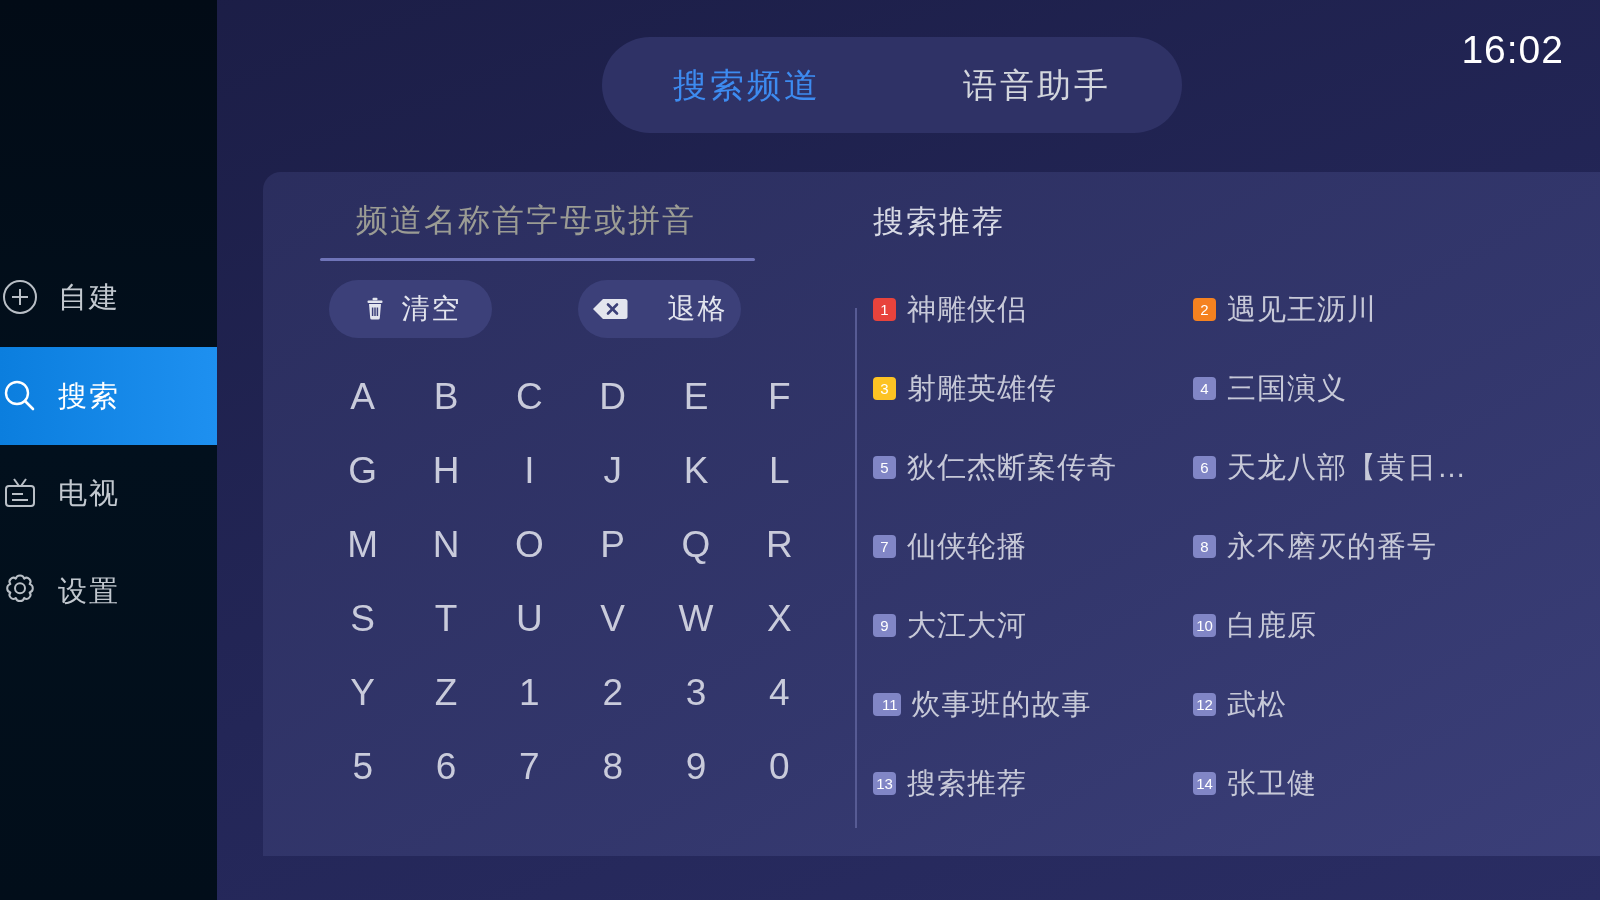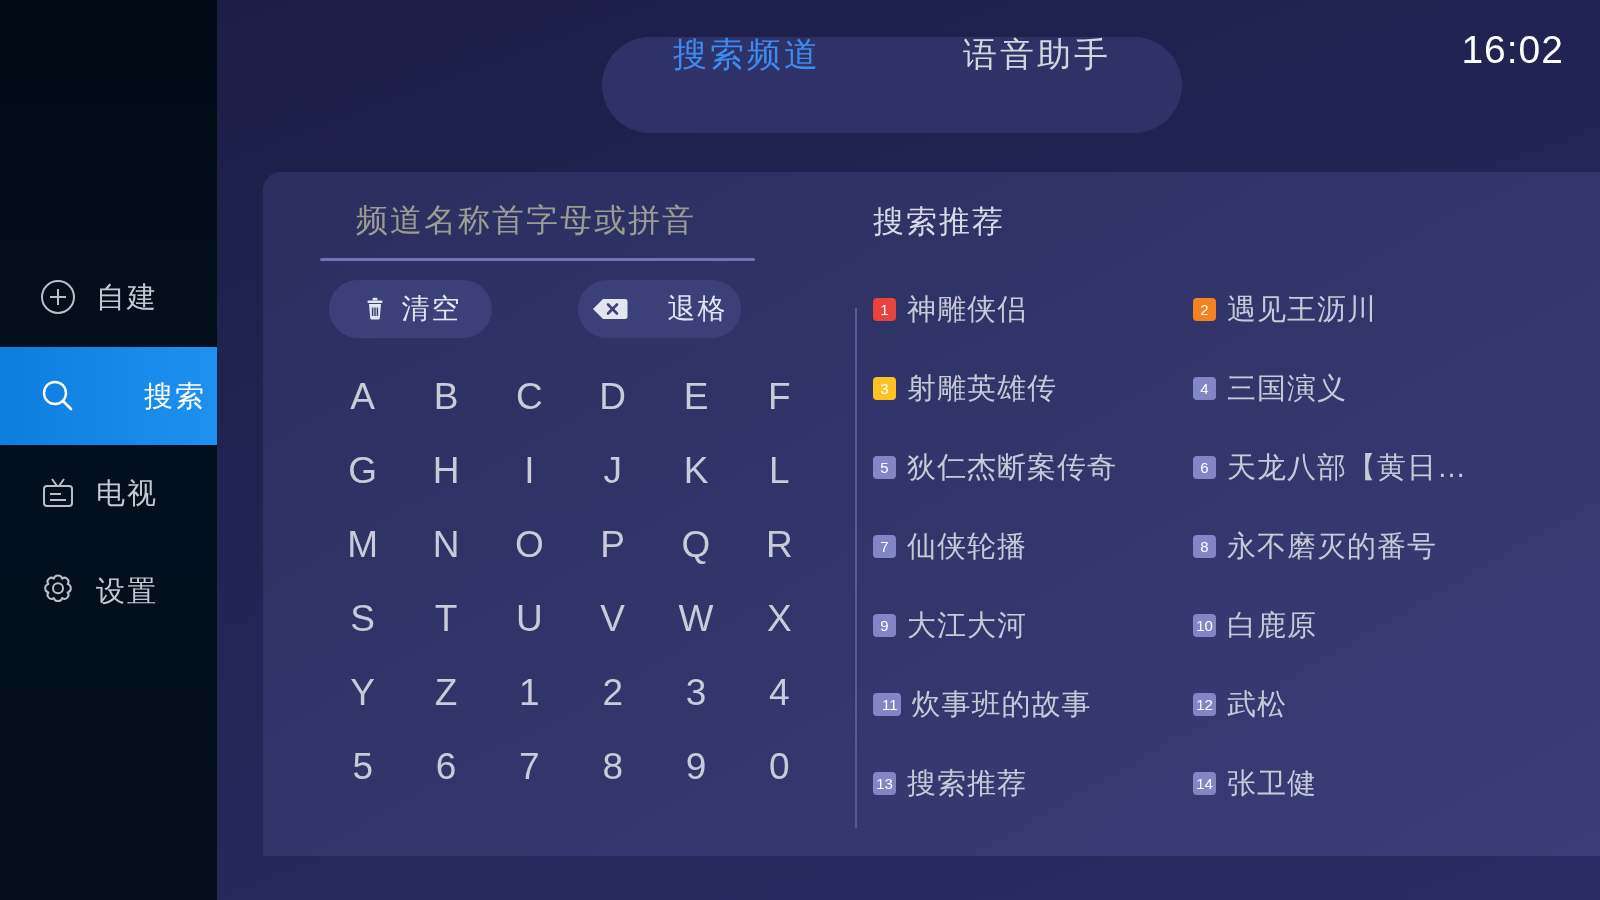--- a/index.html
+++ b/index.html
@@ -16,44 +16,43 @@
     overflow:hidden;
   }
   
   #sidebar {
     position:absolute; left:0; top:0; width:217px; height:900px;
     background:linear-gradient(180deg,#020b16 0%,#02101d 50%,#020e1a 100%);
     z-index:5;
   }
   .side-item {
     position:absolute; left:0; width:217px; height:98px;
-    display:flex; align-items:center; padding-left:38px;
+    display:flex; align-items:center; 
     color:#c2c8cf;
   }
   .side-item.active {
     background:linear-gradient(90deg,#0b7ede 0%,#1e90f0 100%);
     color:#ffffff;
-    gap:48px;
   }
   .side-icon { width:40px; height:40px; flex:0 0 40px; margin-right:18px;
                display:flex; align-items:center; justify-content:center; }
   .side-icon svg { display:block; }
   .side-label { font-size:29px; letter-spacing:2px; line-height:1; }
 
   
   #clock {
     position:absolute; right:36px; top:28px;
     font-size:39px; color:#ffffff; letter-spacing:1px; z-index:6;
   }
 
   
   #tabbar {
     position:absolute; left:602px; top:37px; width:580px; height:96px;
     background:#2f3266; border-radius:48px;
-    display:flex; z-index:6;
+    display:flex; align-items:center; z-index:6;
   }
   .tab {
     flex:1 1 0; text-align:center; font-size:34px; letter-spacing:3px;
     line-height:1;
   }
   .tab.active { color:#3d8bf0; }
   .tab.inactive { color:#d3d6dd; }
 
   
   #panel {

